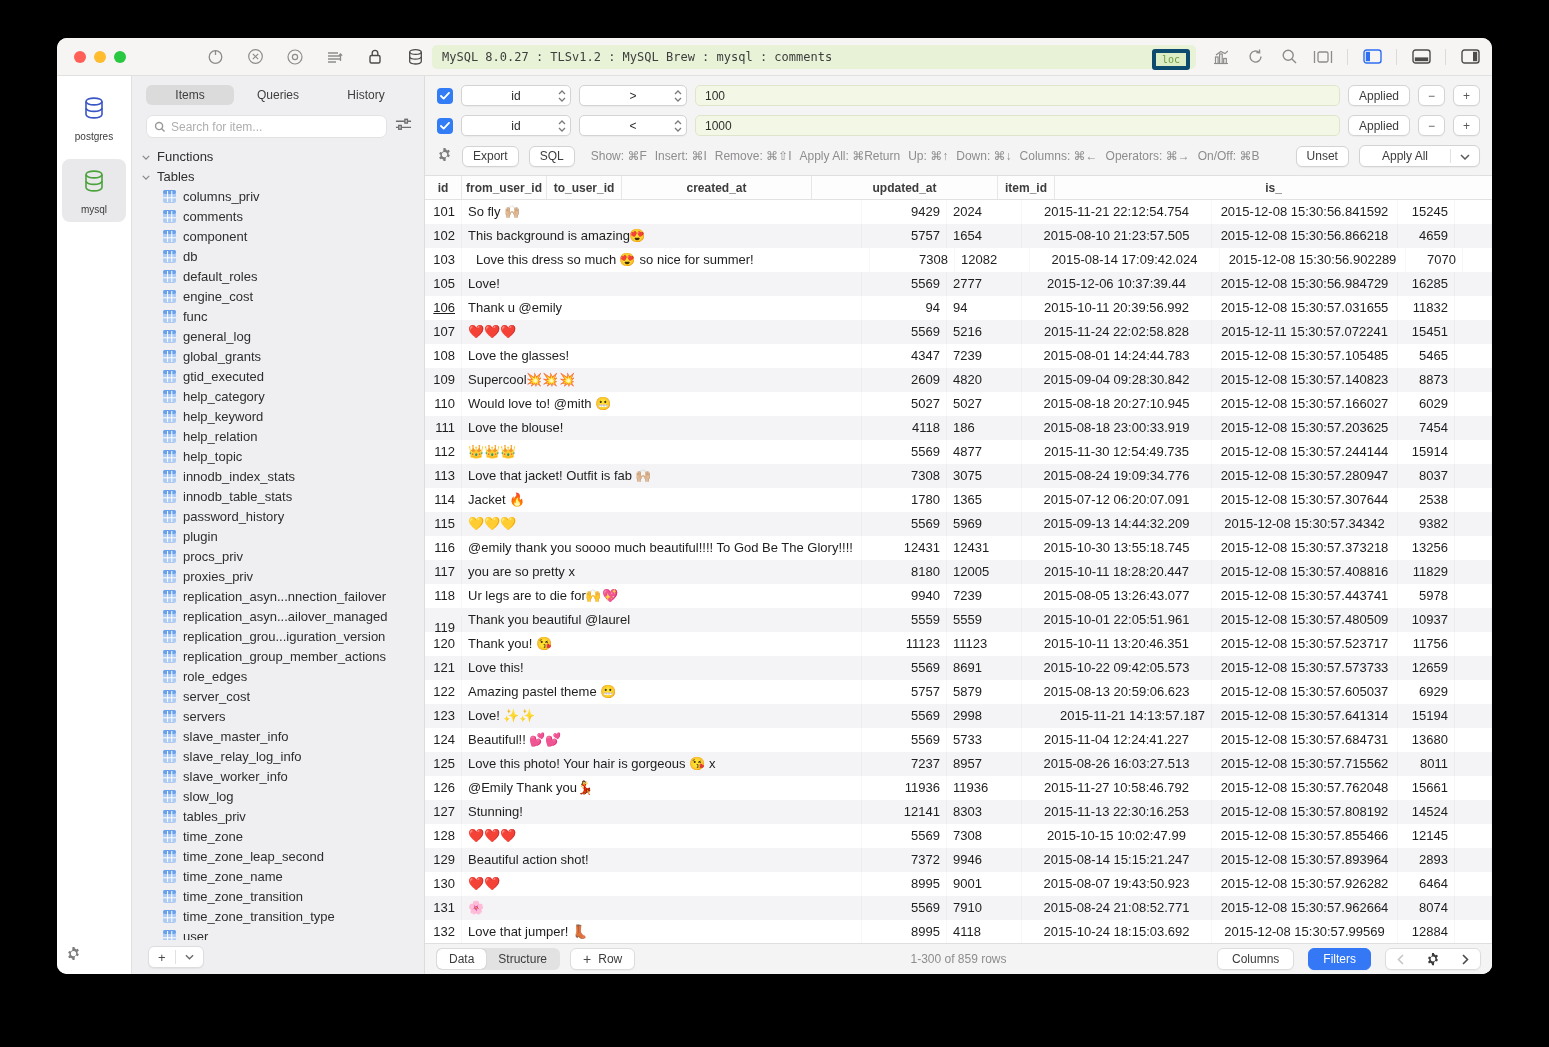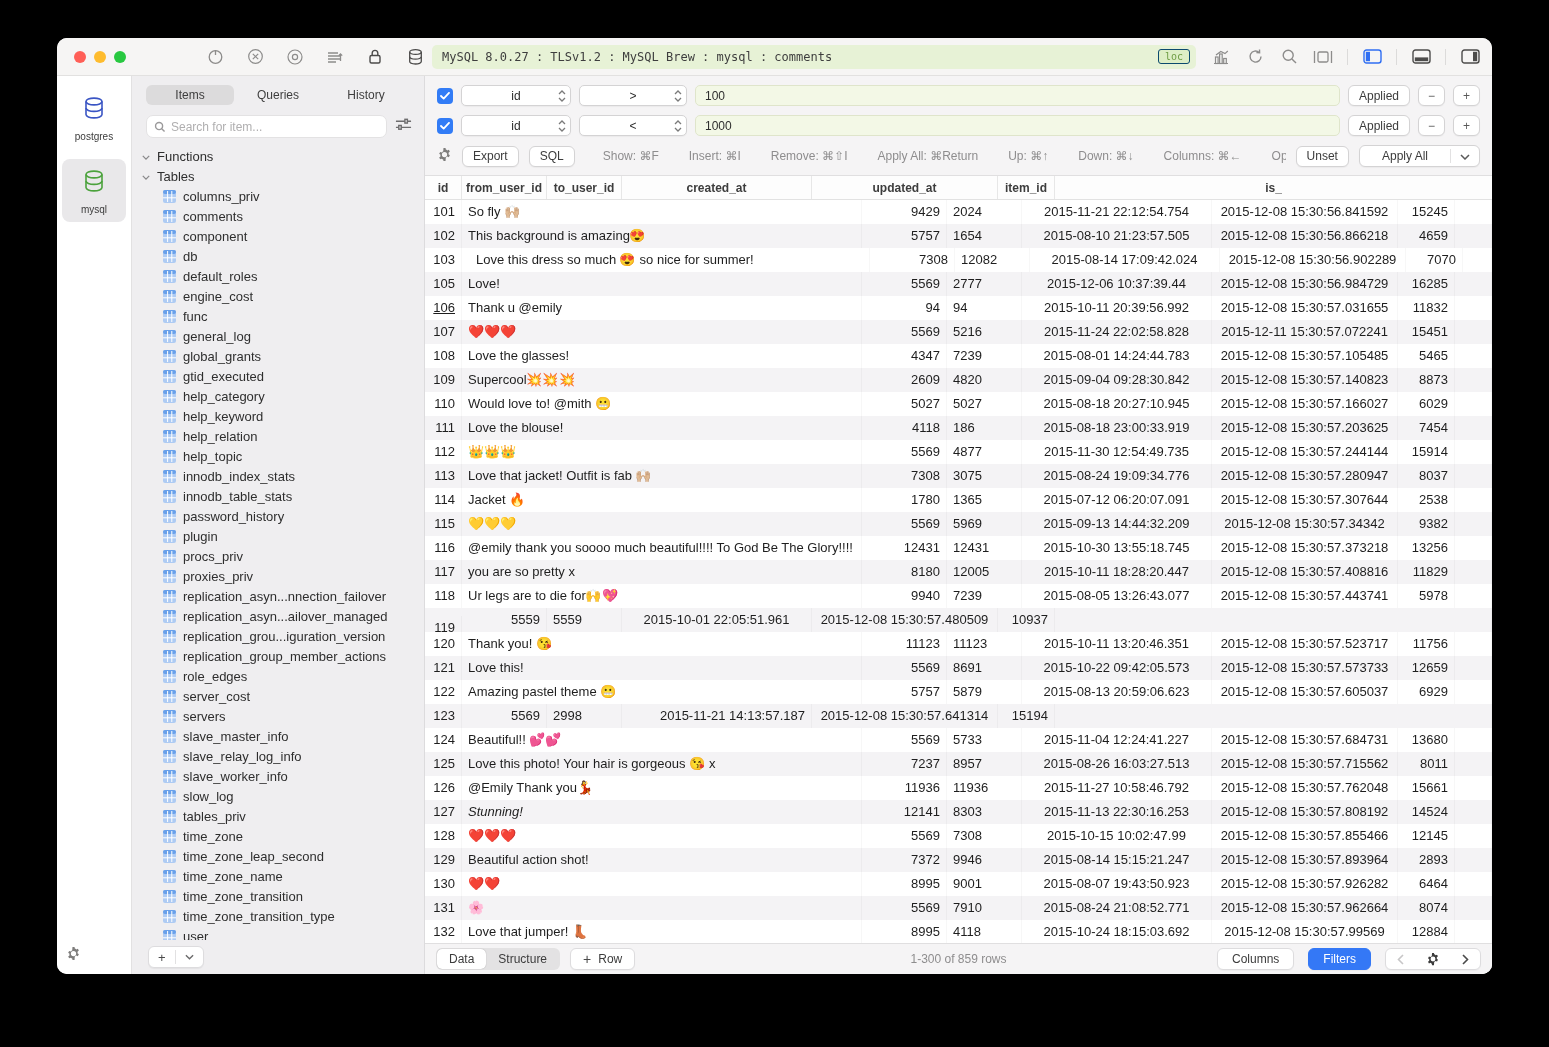--- a/index.html
+++ b/index.html
@@ -15,21 +15,21 @@
   .lights { display:flex; gap:8px; margin-left:17px; }
   .light { width:12px; height:12px; border-radius:50%; }
   .tb-icons { position:absolute; left:148px; display:flex; align-items:center; gap:20px; }
   .tb-ic { width:20px; height:20px; display:flex; align-items:center; justify-content:center; color:#8d8c8b; }
   .tb-ic.dark { color:#4c4b4a; }
   .sql-label { font-size:11px; font-weight:bold; color:#4c4b4a; letter-spacing:.5px; }
   .conn-field { position:absolute; left:375px; width:764px; height:24px; top:7px;
     background:#e7f2d6; border-radius:5px; display:flex; align-items:center; padding:0 10px;
     font-family:"DejaVu Sans Mono", monospace; font-size:12px; color:#3e3e3e; }
   .loc-badge { position:absolute; right:6px; top:4px; font-size:10px; color:#6f9d45;
-    border:1px solid #0c4a6e; border-radius:3px; padding:1px 6px; background:#ddeec6; }
+    border:4px solid #0c4a6e; border-radius:3px; padding:1px 6px; background:#ddeec6; }
   .tb-right { position:absolute; right:12px; display:flex; align-items:center; gap:14px; }
   .vdiv { width:1px; height:16px; background:#dcdbda; }
 
   
   .body { flex:1; display:flex; min-height:0; }
 
   
   .rail { width:75px; flex:none; background:#ffffff; border-right:1px solid #e2e1e2; position:relative; }
   .conn-item { margin:10px 5px 0 5px; border-radius:8px; padding:9px 2px 7px 2px; text-align:center; }
   .conn-item.active { background:#e9e8ea; }
@@ -69,21 +69,21 @@
   .sel.col { width:110px; } .sel.op { width:108px; }
   .sel .val { flex:1; text-align:center; }
   .stepper { position:absolute; right:4px; top:3px; }
   .f-val { flex:1; height:21px; background:#f3f8e6; border:1px solid #dfe5cb; border-radius:5px;
     font-size:12px; color:#2e2e2e; display:flex; align-items:center; padding:0 9px; }
   .pill { height:21px; background:#fff; border:1px solid #d4d3d4; border-radius:6px;
     font-size:12px; color:#3c3c3c; display:flex; align-items:center; justify-content:center;
     padding:0 10px; box-shadow:0 1px 1px rgba(0,0,0,.04); }
   .pill.sq { width:27px; padding:0; color:#5a5a5a; }
   .f-toolbar { height:22px; margin:0 12px; display:flex; align-items:center; gap:10px; }
-  .shortcuts { display:flex; gap:30px; margin-left:18px; flex:1; overflow:hidden; white-space:nowrap; }
+  .shortcuts { display:flex; gap:8px; margin-left:6px; flex:1; overflow:hidden; white-space:nowrap; }
   .sc { font-size:12px; color:#8e8d8e; }
   .applyall { height:22px; background:#fff; border:1px solid #d4d3d4; border-radius:6px;
     display:flex; align-items:center; font-size:12px; color:#3c3c3c; box-shadow:0 1px 1px rgba(0,0,0,.04); }
   .applyall .lbl { padding:0 22px; }
   .applyall .dsep { width:1px; height:14px; background:#e2e1e2; }
   .applyall .chv { padding:0 9px; color:#5a5a5a; }
   .gear { color:#7e7d7c; font-size:15px; }
 
   
   .grid-header { flex:none; height:24px; display:flex; background:#fdfdfd; border-bottom:1px solid #e2e2e2;
@@ -1016,20 +1016,21 @@
             <div class="c" style="width: 400px;">Ur legs are to die for🙌💖</div>
             <div class="c r" style="width: 85px;">9940</div>
             <div class="c" style="width: 75px;">7239</div>
             <div class="c ctr" style="width: 190px;">2015-08-05 13:26:43.077</div>
             <div class="c ctr" style="width: 186px;">2015-12-08 15:30:57.443741</div>
             <div class="c r" style="width: 57px;">5978</div>
             <div class="c  last"></div>
           </div>
           <div class="row">
             <div class="c r" style="width: 37px; margin-top: 8px;">119</div>
+            <div class="c" style="width: 400px;">Thank you beautiful @laurel</div>
             <div class="c r" style="width: 85px;">5559</div>
             <div class="c" style="width: 75px;">5559</div>
             <div class="c ctr" style="width: 190px;">2015-10-01 22:05:51.961</div>
             <div class="c ctr" style="width: 186px;">2015-12-08 15:30:57.480509</div>
             <div class="c r" style="width: 57px;">10937</div>
             <div class="c  last"></div>
           </div>
           <div class="row">
             <div class="c r" style="width: 37px;">120</div>
             <div class="c" style="width: 400px;">Thank you! 😘</div>
@@ -1055,20 +1056,21 @@
             <div class="c" style="width: 400px;">Amazing pastel theme 😬</div>
             <div class="c r" style="width: 85px;">5757</div>
             <div class="c" style="width: 75px;">5879</div>
             <div class="c ctr" style="width: 190px;">2015-08-13 20:59:06.623</div>
             <div class="c ctr" style="width: 186px;">2015-12-08 15:30:57.605037</div>
             <div class="c r" style="width: 57px;">6929</div>
             <div class="c  last"></div>
           </div>
           <div class="row">
             <div class="c r" style="width: 37px;">123</div>
+            <div class="c" style="width: 400px;">Love! ✨✨</div>
             <div class="c r" style="width: 85px;">5569</div>
             <div class="c" style="width: 75px;">2998</div>
             <div class="c ctr" style="width: 190px; text-align: right;">2015-11-21 14:13:57.187</div>
             <div class="c ctr" style="width: 186px;">2015-12-08 15:30:57.641314</div>
             <div class="c r" style="width: 57px;">15194</div>
             <div class="c  last"></div>
           </div>
           <div class="row">
             <div class="c r" style="width: 37px;">124</div>
             <div class="c" style="width: 400px;">Beautiful!! 💕💕</div>
@@ -1094,21 +1096,21 @@
             <div class="c" style="width: 400px;">@Emily Thank you💃</div>
             <div class="c r" style="width: 85px;">11936</div>
             <div class="c" style="width: 75px;">11936</div>
             <div class="c ctr" style="width: 190px;">2015-11-27 10:58:46.792</div>
             <div class="c ctr" style="width: 186px;">2015-12-08 15:30:57.762048</div>
             <div class="c r" style="width: 57px;">15661</div>
             <div class="c  last"></div>
           </div>
           <div class="row">
             <div class="c r" style="width: 37px;">127</div>
-            <div class="c" style="width: 400px; font-style: italic;">Stunning!</div>
+            <div class="c" style="width: 400px;">Stunning!</div>
             <div class="c r" style="width: 85px;">12141</div>
             <div class="c" style="width: 75px;">8303</div>
             <div class="c ctr" style="width: 190px;">2015-11-13 22:30:16.253</div>
             <div class="c ctr" style="width: 186px;">2015-12-08 15:30:57.808192</div>
             <div class="c r" style="width: 57px;">14524</div>
             <div class="c  last"></div>
           </div>
           <div class="row">
             <div class="c r" style="width: 37px;">128</div>
             <div class="c" style="width: 400px;">❤️❤️❤️</div>

